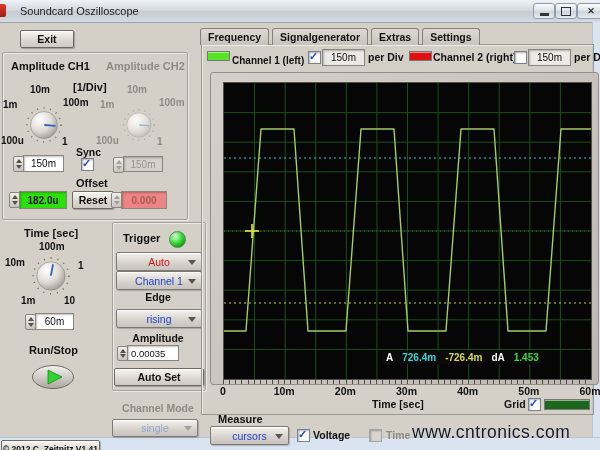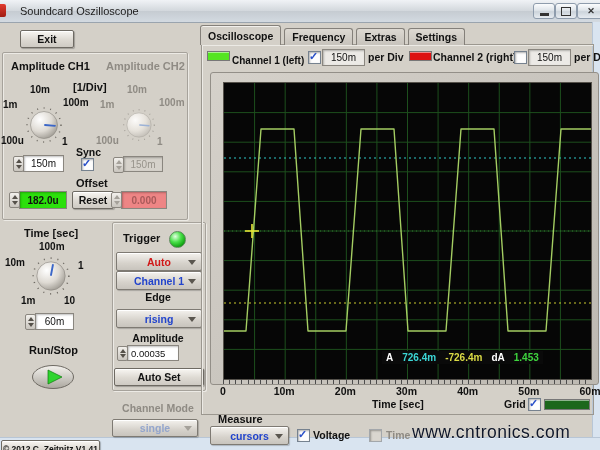--- a/index.html
+++ b/index.html
@@ -30,21 +30,21 @@
     border:1px solid #6e6a63;border-radius:2px;
     box-shadow:inset 0 1px 0 #fff,1px 1px 1px rgba(0,0,0,.25);
     font-weight:bold;font-size:10.5px;color:#111}
   .fld{position:absolute;background:#fff;border:1px solid #8a867f;
     box-shadow:inset 1px 1px 2px rgba(0,0,0,.25);font-size:10px;
     display:flex;align-items:center;justify-content:center;white-space:nowrap}
   .fld.dimf{background:#d6d2cb;color:#97938b}
   .dd{position:absolute;display:flex;align-items:center;justify-content:center;
     background:linear-gradient(#f4f2ee,#d6d2cb 60%,#c8c4bd);
     border:1px solid #7e7a73;border-radius:2px;box-shadow:inset 0 1px 0 #fff,1px 1px 1px rgba(0,0,0,.2);
-    font-weight:bold;font-size:10.5px}
+    font-weight:normal;font-size:10.5px}
   .dd::after{content:"";position:absolute;right:5px;top:50%;margin-top:-2px;
     border-left:4px solid transparent;border-right:4px solid transparent;border-top:5px solid #5a564f}
   .dd.dimd::after{border-top-color:#a5a19a}
   .spin{position:absolute;width:9px;height:14px;border:1px solid #8a867f;border-radius:2px;
     background:linear-gradient(#f2f0ec,#c9c5be)}
   .spin::before{content:"";position:absolute;left:1.5px;top:2px;
     border-left:3px solid transparent;border-right:3px solid transparent;border-bottom:4px solid #55514a}
   .spin::after{content:"";position:absolute;left:1.5px;bottom:2px;
     border-left:3px solid transparent;border-right:3px solid transparent;border-top:4px solid #55514a}
   .spin.dims::before{border-bottom-color:#a5a19a}
@@ -212,22 +212,22 @@
 
 <div class="lab dim" style="left:112px;top:403px;width:92px;text-align:center;font-size:10.5px">Channel Mode</div>
 <div class="dd dimd" style="left:112px;top:419px;width:84px;height:16px;color:#93a5cc">
     <span>single</span>
   </div>
 
 <div class="btn" style="left:1px;top:440px;width:97px;height:15px;font-size:8.5px">© 2012  C. Zeitnitz V1.41</div>
 
 <div id="tabpage"></div>
 <div id="tabs">
-    <div class="tab active">Oscilloscope</div>
     <div class="tab">Frequency</div>
+    <div class="tab">Signalgenerator</div>
     <div class="tab">Extras</div>
     <div class="tab">Settings</div>
   </div>
 
 <div class="swatch" style="left:207px;top:51px;width:21px;height:8px;background:#55e522"></div>
 <div class="lab" style="left:232px;top:56px;font-size:10px">Channel 1 (left)</div>
 <span class="cb on" style="left:308px;top:51px"></span>
 <div class="fld" style="left:322px;top:49px;width:41px;height:15px;background:#eceae6">150m</div>
 <div class="lab" style="left:368px;top:52px;font-size:10.5px">per Div</div>
 <div class="swatch" style="left:409px;top:51px;width:21px;height:8px;background:#dd1111"></div>

